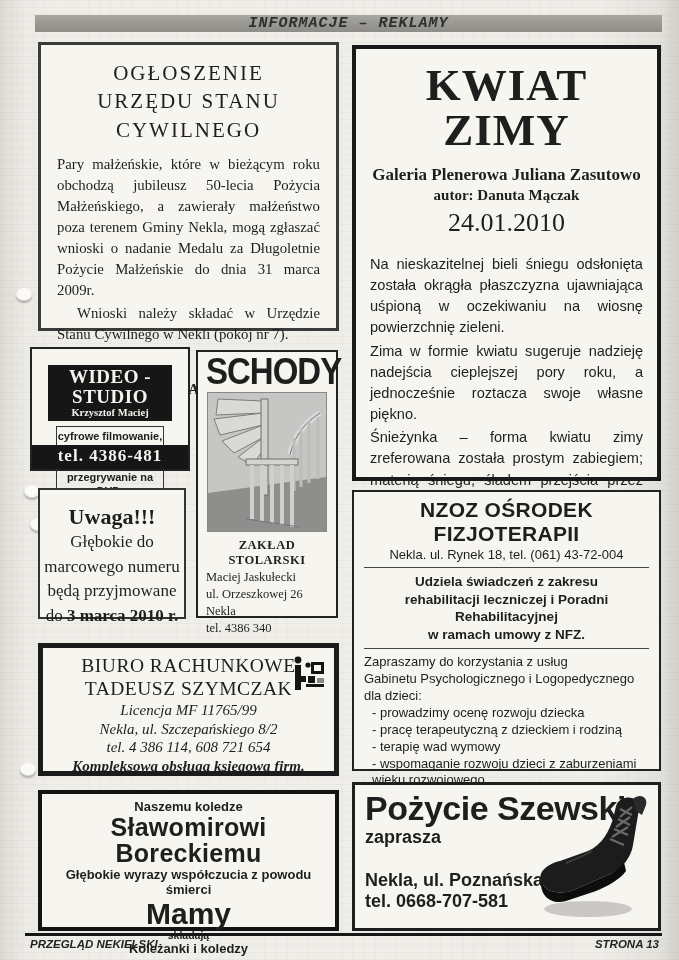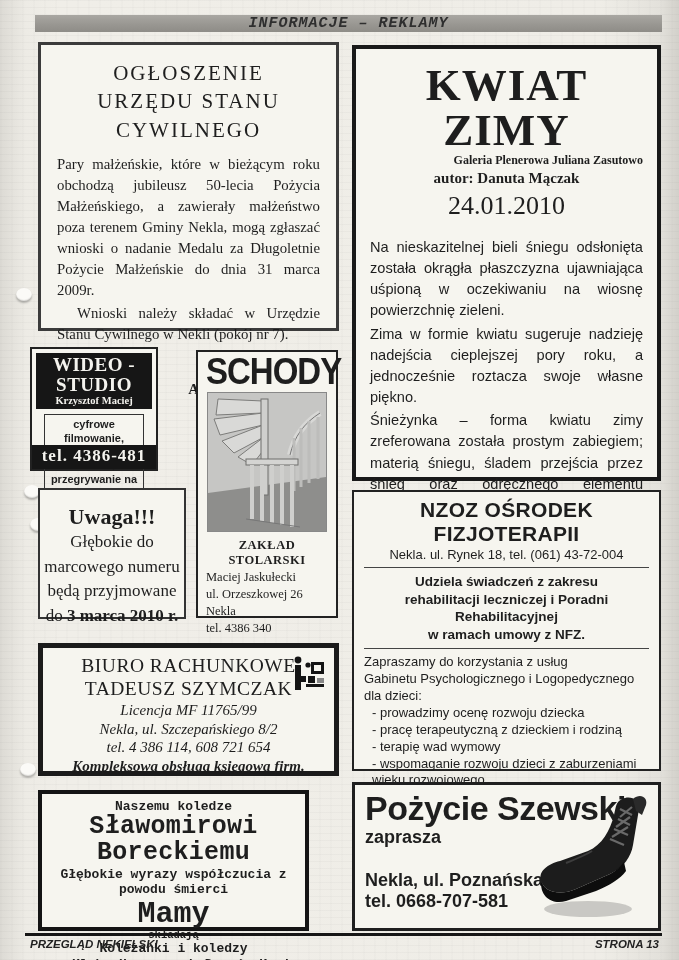--- a/index.html
+++ b/index.html
@@ -40,29 +40,29 @@
   
   .usc{left:38px; top:42px; width:301px; height:289px; border:3px solid #3b3b3b; padding:14px 16px 8px;}
   .usc .t1{font-size:21px; letter-spacing:2px; line-height:1.35;}
   .usc p{font-size:14.8px; line-height:1.42; margin:10px 0 0;}
   .usc .p2{text-indent:20px; margin-top:2px;}
   .usc .sig{margin-top:10px; text-align:center; padding-left:120px; font-size:15px; line-height:1.55;}
 
   
   .kwiat{left:352px; top:45px; width:309px; height:436px; border:4px solid #191919; padding:10px 14px 6px;}
   .kwiat .title{font-size:45px; font-weight:bold; letter-spacing:1px; line-height:1.0; margin-top:4px;}
-  .kwiat .sub{font-size:12px; text-align:right;}
+  .kwiat .sub{font-size:17px; margin-top:12px;}
   .kwiat .aut{font-size:15px; margin-top:2px;}
   .kwiat .date{font-size:26px; margin-top:4px;}
   .kwiat .body{margin-top:16px; font-size:14.6px; line-height:1.45;}
   .kwiat .body p{margin:0 0 2px;}
   .kwiat .foot{position:absolute; left:14px; right:14px; bottom:8px; display:flex; justify-content:space-between; font-size:13.5px;}
 
   
-  .wideo{left:30px; top:347px; width:128px; height:124px; border:2px solid #222; padding:4px;}
+  .wideo{left:30px; top:347px; width:160px; height:124px; border:2px solid #222; padding:16px;}
   .wideo .band{background:#161616; color:#f4f3ee; text-align:center; padding:2px 0 3px;}
   .wideo .nm{font-size:19px; font-weight:bold; letter-spacing:.5px; line-height:1.05;}
   .wideo .ow{font-size:10.5px; font-weight:bold;}
   .wideo .mid{margin:5px 8px; border:1.5px solid #333; text-align:center;
     font-family:"Liberation Sans",sans-serif; font-weight:bold; font-size:11px; line-height:1.25; padding:3px 0;}
   .wideo .tel{background:#161616; color:#f4f3ee; text-align:center; font-weight:bold;
     font-size:17px; letter-spacing:1px; padding:1px 0 3px; position:absolute; left:0; right:0; bottom:0;}
 
   
   .schody{left:196px; top:350px; width:142px; height:268px; border:2.5px solid #222; padding:2px 8px;}
@@ -90,22 +90,22 @@
   .nzoz .contact{font-size:13.5px; margin-top:6px;}
   .nzoz .web{font-size:13.5px;}
 
   
   .biuro{left:38px; top:643px; width:301px; height:133px; border:5px solid #1b1b1b; padding:6px 8px; position:absolute;}
   .biuro .l1{font-size:19.5px; letter-spacing:.5px; line-height:1.2;}
   .biuro .l2{font-size:15px; line-height:1.25;}
   .biuro .ic{position:absolute; right:8px; top:8px;}
 
   
-  .kondo{left:38px; top:790px; width:271px; height:141px; border:4.5px solid #141414; padding:5px 4px;
-    font-family:Liberation Mono, monospace; font-weight:bold;}
+  .kondo{left:38px; top:790px; width:301px; height:141px; border:4.5px solid #141414; padding:5px 4px;
+    font-family:Liberation Sans, sans-serif; font-weight:bold;}
   .kondo .s1{font-size:13px;}
   .kondo .name{font-size:25px; letter-spacing:.3px; line-height:1.05;}
   .kondo .s2{font-size:13px;}
   .kondo .mamy{font-size:30px; line-height:1.0; margin-top:2px;}
   .kondo .s3{font-size:10.5px;}
   .kondo .s4{font-size:13px; line-height:1.25;}
 
   
   .szewski{left:352px; top:782px; width:309px; height:149px; border:3px solid #1f1f1f; padding:6px 10px;
     font-family:"Liberation Sans",sans-serif; font-weight:bold;}

